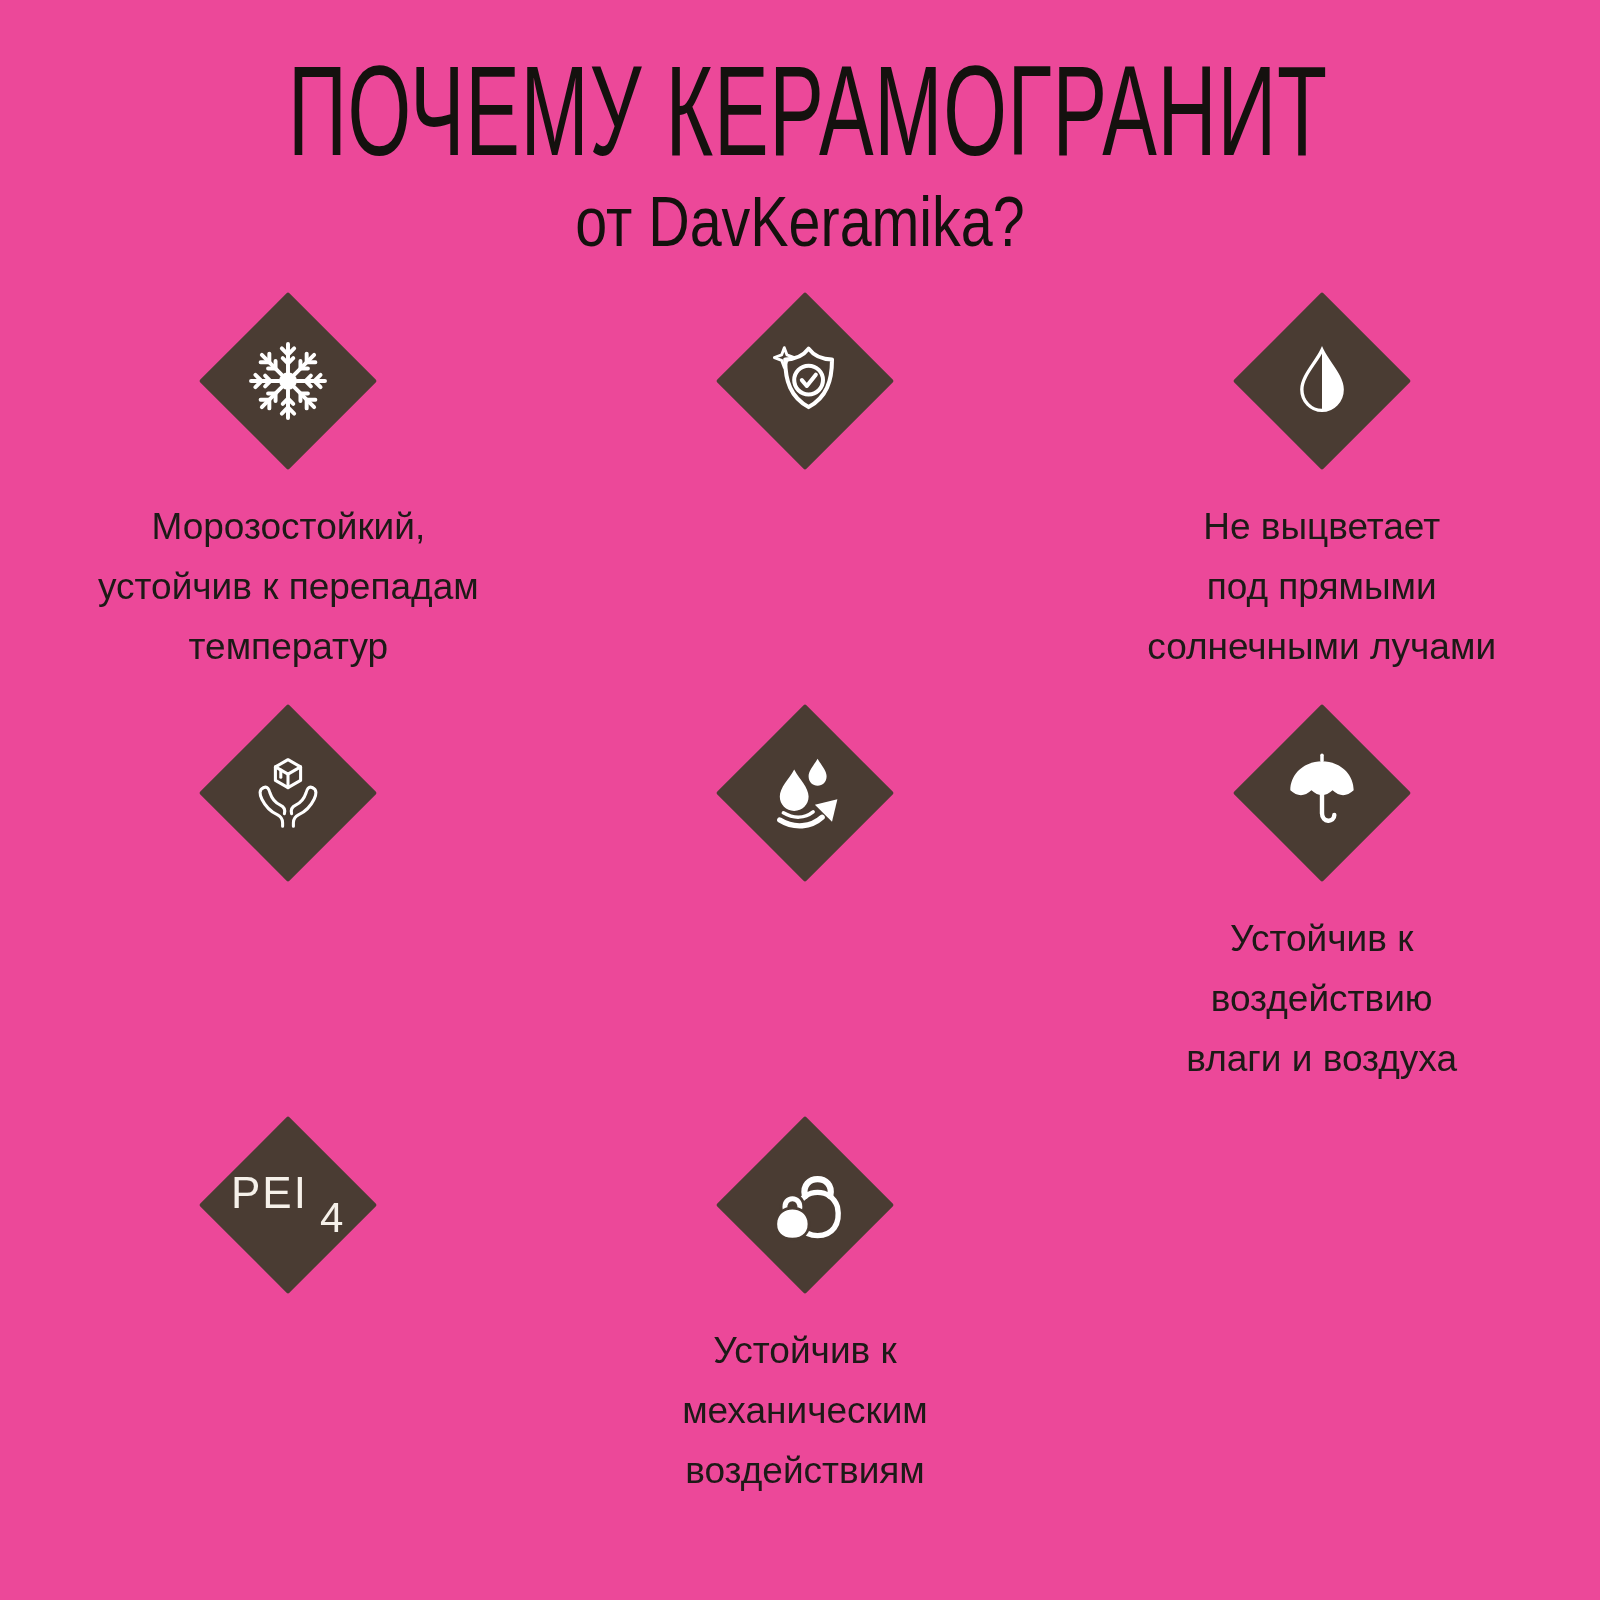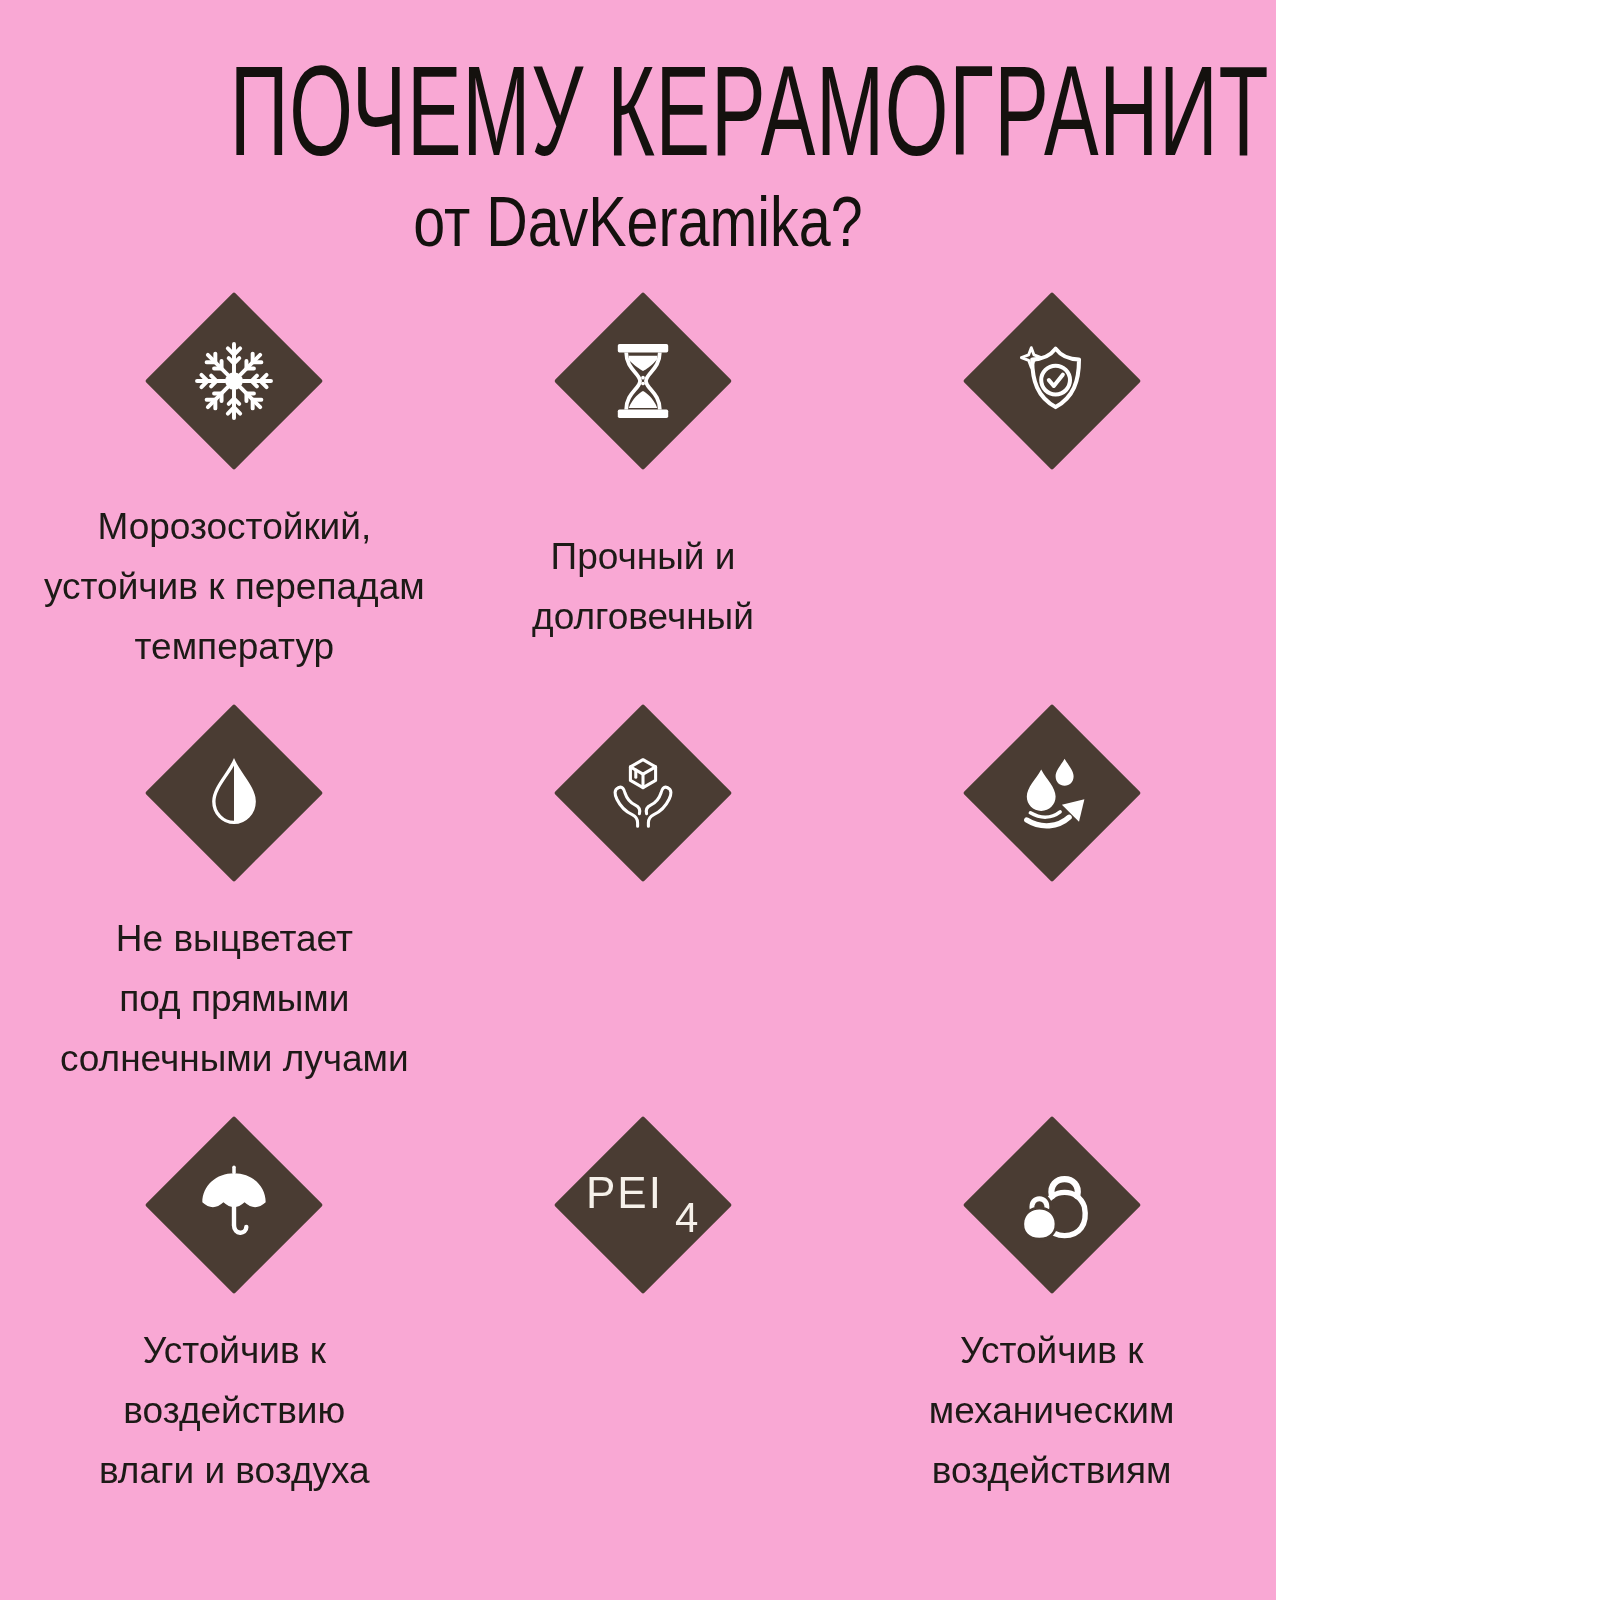--- a/index.html
+++ b/index.html
@@ -1,19 +1,19 @@
 <!DOCTYPE html>
 <html lang="ru"><head>
 <meta charset="utf-8">
 <style>
   html,body { margin:0; padding:0; background:#ffffff; }
   .page {
     position:relative;
-    width:1276px; height:1600px;
-    background:#f9a8d4;
+    width:1600px; height:1600px;
+    background:#ec4899;
     font-family:"Liberation Sans", sans-serif;
     color:#1d1a17;
     overflow:hidden;
   }
   
   .header { text-align:center; padding-top:44px; }
   .title {
     margin:0;
     font-size:128px;
     font-weight:400;
@@ -127,42 +127,20 @@
           </div>
         </div>
       </div>
       <div class="caption-wrap">
         <p class="caption">Морозостойкий,
 устойчив к перепадам
 температур</p>
       </div>
     </div>
 
-    <div class="cell">
-      <div class="diamond-wrap">
-        <div class="diamond">
-          <div class="icon-box">
-            <svg viewBox="0 0 100 100" width="84" height="84">
-              <rect x="20" y="6" width="60" height="10" rx="2" fill="#fff"></rect>
-              <rect x="20" y="84" width="60" height="10" rx="2" fill="#fff"></rect>
-              <path d="M30 16 C30 34 44 40 46 48 C47 50 47 50 46 52 C44 60 30 66 30 84" stroke="#fff" stroke-width="4.5" fill="none"></path>
-              <path d="M70 16 C70 34 56 40 54 48 C53 50 53 50 54 52 C56 60 70 66 70 84" stroke="#fff" stroke-width="4.5" fill="none"></path>
-              <path d="M33 20 L67 20 L67 24 C60 32 54 36 50 38 C46 36 39 31 33 25 Z" fill="#fff"></path>
-              <path d="M33 82 C38 70 46 64 50 62 C54 64 62 70 67 82 Z" fill="#fff"></path>
-              <circle cx="50" cy="46" r="2.2" fill="#fff"></circle>
-              <circle cx="50" cy="53" r="2.2" fill="#fff"></circle>
-            </svg>
-          </div>
-        </div>
-      </div>
-      <div class="caption-wrap">
-        <p class="caption">Прочный и
-долговечный</p>
-      </div>
-    </div>
 
     <div class="cell">
       <div class="diamond-wrap">
         <div class="diamond">
           <div class="icon-box">
             <svg viewBox="0 0 100 100" width="90" height="90">
               <path d="M54 14 C60 22 70 26 80 26 C80 50 74 68 54 79 C34 68 28 50 28 26 C38 26 48 22 54 14 Z" stroke="#fff" stroke-width="4.5" fill="none" stroke-linejoin="round"></path>
               <circle cx="54" cy="49" r="16" stroke="#fff" stroke-width="4.5" fill="none"></circle>
               <path d="M46.5 49 L52 55.5 L62 43" stroke="#fff" stroke-width="4.5" fill="none" stroke-linecap="round" stroke-linejoin="round"></path>
               <path d="M27 13 L30 21 L38 24 L30 27 L27 35 L24 27 L16 24 L24 21 Z" stroke="#fff" stroke-width="3.2" fill="none" stroke-linejoin="round"></path>

